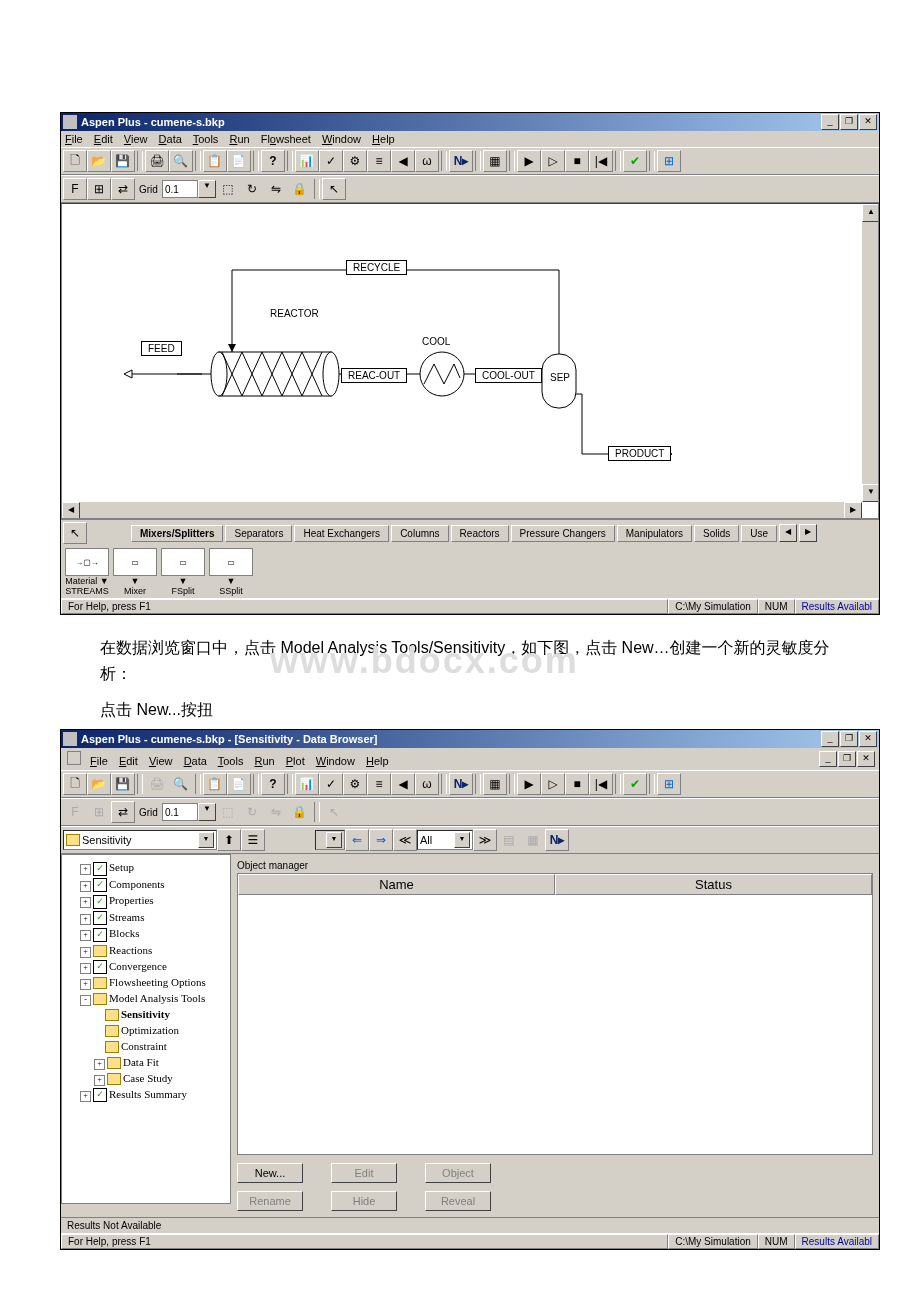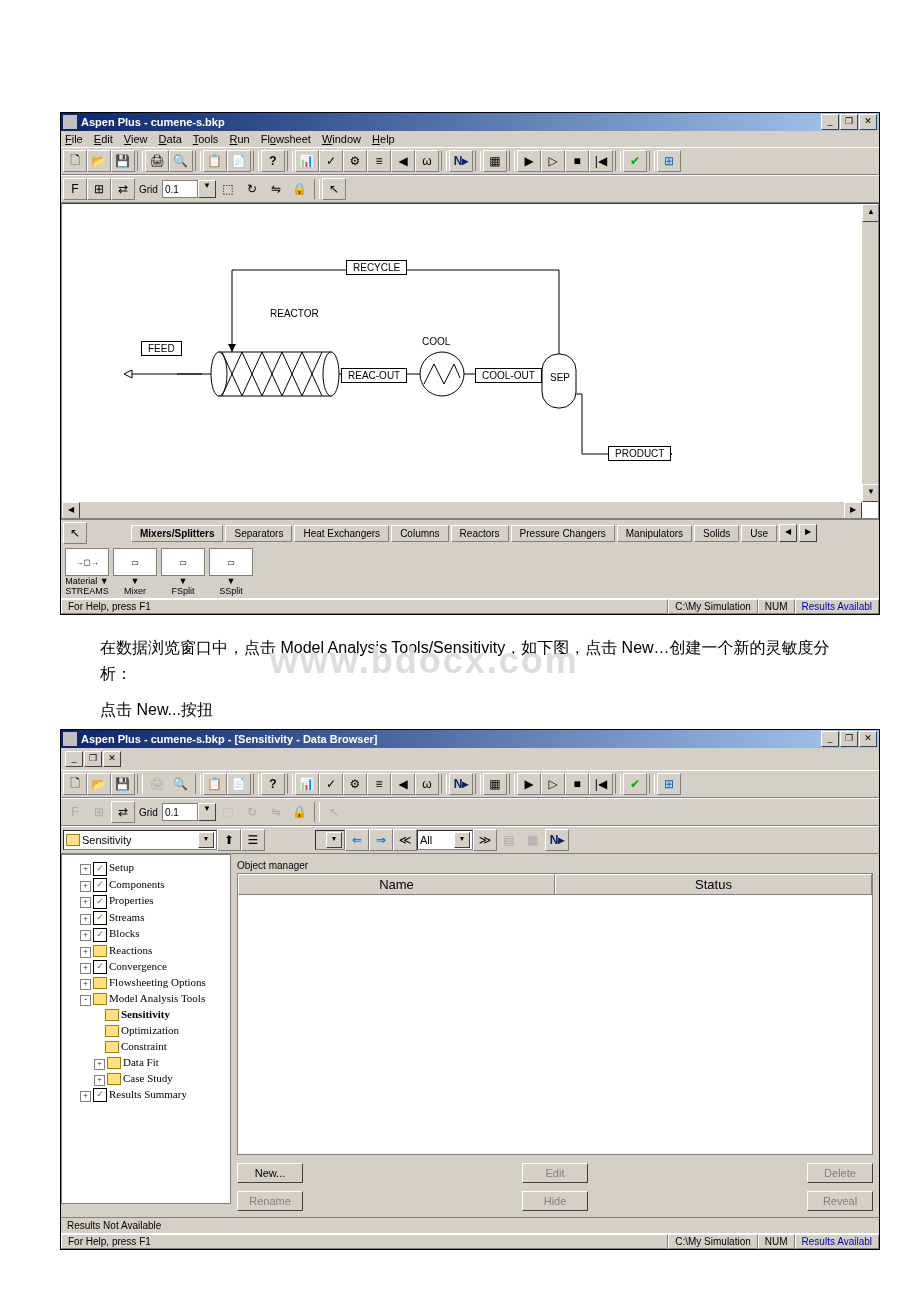--- a/index.html
+++ b/index.html
@@ -42,21 +42,21 @@
 .fld{display:inline-block;width:12px;height:10px;background:#ffe08a;border:1px solid #a08000;margin-right:2px;vertical-align:middle}
 .exp{display:inline-block;width:9px;height:9px;border:1px solid #808080;font-size:8px;line-height:8px;text-align:center;margin-right:2px;background:#fff}
 .combo{background:#fff;border:1px inset #808080;height:18px;font-size:11px;display:flex;align-items:center;padding:0 2px}
 .combo .arrow{width:14px;height:14px;background:#d4d0c8;border:1px solid #fff;border-right-color:#404040;border-bottom-color:#404040;font-size:7px;text-align:center;line-height:12px;margin-left:auto}
 .rpane{flex:1;background:#d4d0c8;padding:6px;position:relative}
 .objmgr{background:#fff;border:1px solid #808080;height:280px;margin-top:2px}
 .objmgr-head{background:#d4d0c8;display:flex;font-size:13px}
 .objmgr-head div{flex:1;border:1px solid #fff;border-right-color:#808080;border-bottom-color:#808080;padding:2px;text-align:center}
 .dlgbtn{width:66px;height:20px;background:#d4d0c8;border:1px solid #fff;border-right-color:#404040;border-bottom-color:#404040;font-size:11px}
 .dlgbtn.dis{color:#808080}
-.btnrow{display:flex;gap:16px;justify-content:space-between;margin-top:8px}
+.btnrow{display:flex;gap:28px;justify-content:flex-start;margin-top:8px}
 .status2{background:#d4d0c8;border-top:1px solid #808080;padding:2px 6px;font-size:10px}
 .narrative2{margin:6px 60px 8px 100px;font-size:16px}
 svg{overflow:visible}
 </style>
 </head>
 <body>
 
 <div class="page">
 
 <div style="height:112px"></div>
@@ -241,20 +241,32 @@
   <div class="titlebar">
     <span class="icon"></span>
     <span class="ttext">Aspen Plus - cumene-s.bkp - [Sensitivity - Data Browser]</span>
     <div class="winbtns">
       <div class="winbtn">_</div>
       <div class="winbtn">❐</div>
       <div class="winbtn">✕</div>
     </div>
   </div>
   <div style="background:#d4d0c8;padding:1px 2px;display:flex">
+    <div class="menubar" style="flex:1;padding:2px 4px">
+      <span style="width:12px;height:12px;border:1px solid #808080;display:inline-block;margin-right:6px"></span>
+      <span><u>F</u>ile</span>
+      <span><u>E</u>dit</span>
+      <span><u>V</u>iew</span>
+      <span><u>D</u>ata</span>
+      <span><u>T</u>ools</span>
+      <span><u>R</u>un</span>
+      <span><u>P</u>lot</span>
+      <span><u>W</u>indow</span>
+      <span><u>H</u>elp</span>
+    </div>
     <div class="winbtns" style="margin:2px">
       <div class="winbtn">_</div>
       <div class="winbtn">❐</div>
       <div class="winbtn">✕</div>
     </div>
   </div>
   <div class="toolbar">
     <div class="tbtn raised">🗋</div>
     <div class="tbtn raised">📂</div>
     <div class="tbtn raised">💾</div>
@@ -355,21 +367,21 @@
       <div style="font-size:10px">Object manager</div>
       <div class="objmgr">
         <div class="objmgr-head">
           <div>Name</div>
           <div>Status</div>
         </div>
       </div>
       <div class="btnrow">
         <button class="dlgbtn">New...</button>
         <button class="dlgbtn dis">Edit</button>
-        <button class="dlgbtn dis">Delete</button>
+        <button class="dlgbtn dis">Object</button>
       </div>
       <div class="btnrow">
         <button class="dlgbtn dis">Rename</button>
         <button class="dlgbtn dis">Hide</button>
         <button class="dlgbtn dis">Reveal</button>
       </div>
     </div>
   </div>
 
   <div class="status2">Results Not Available</div>

